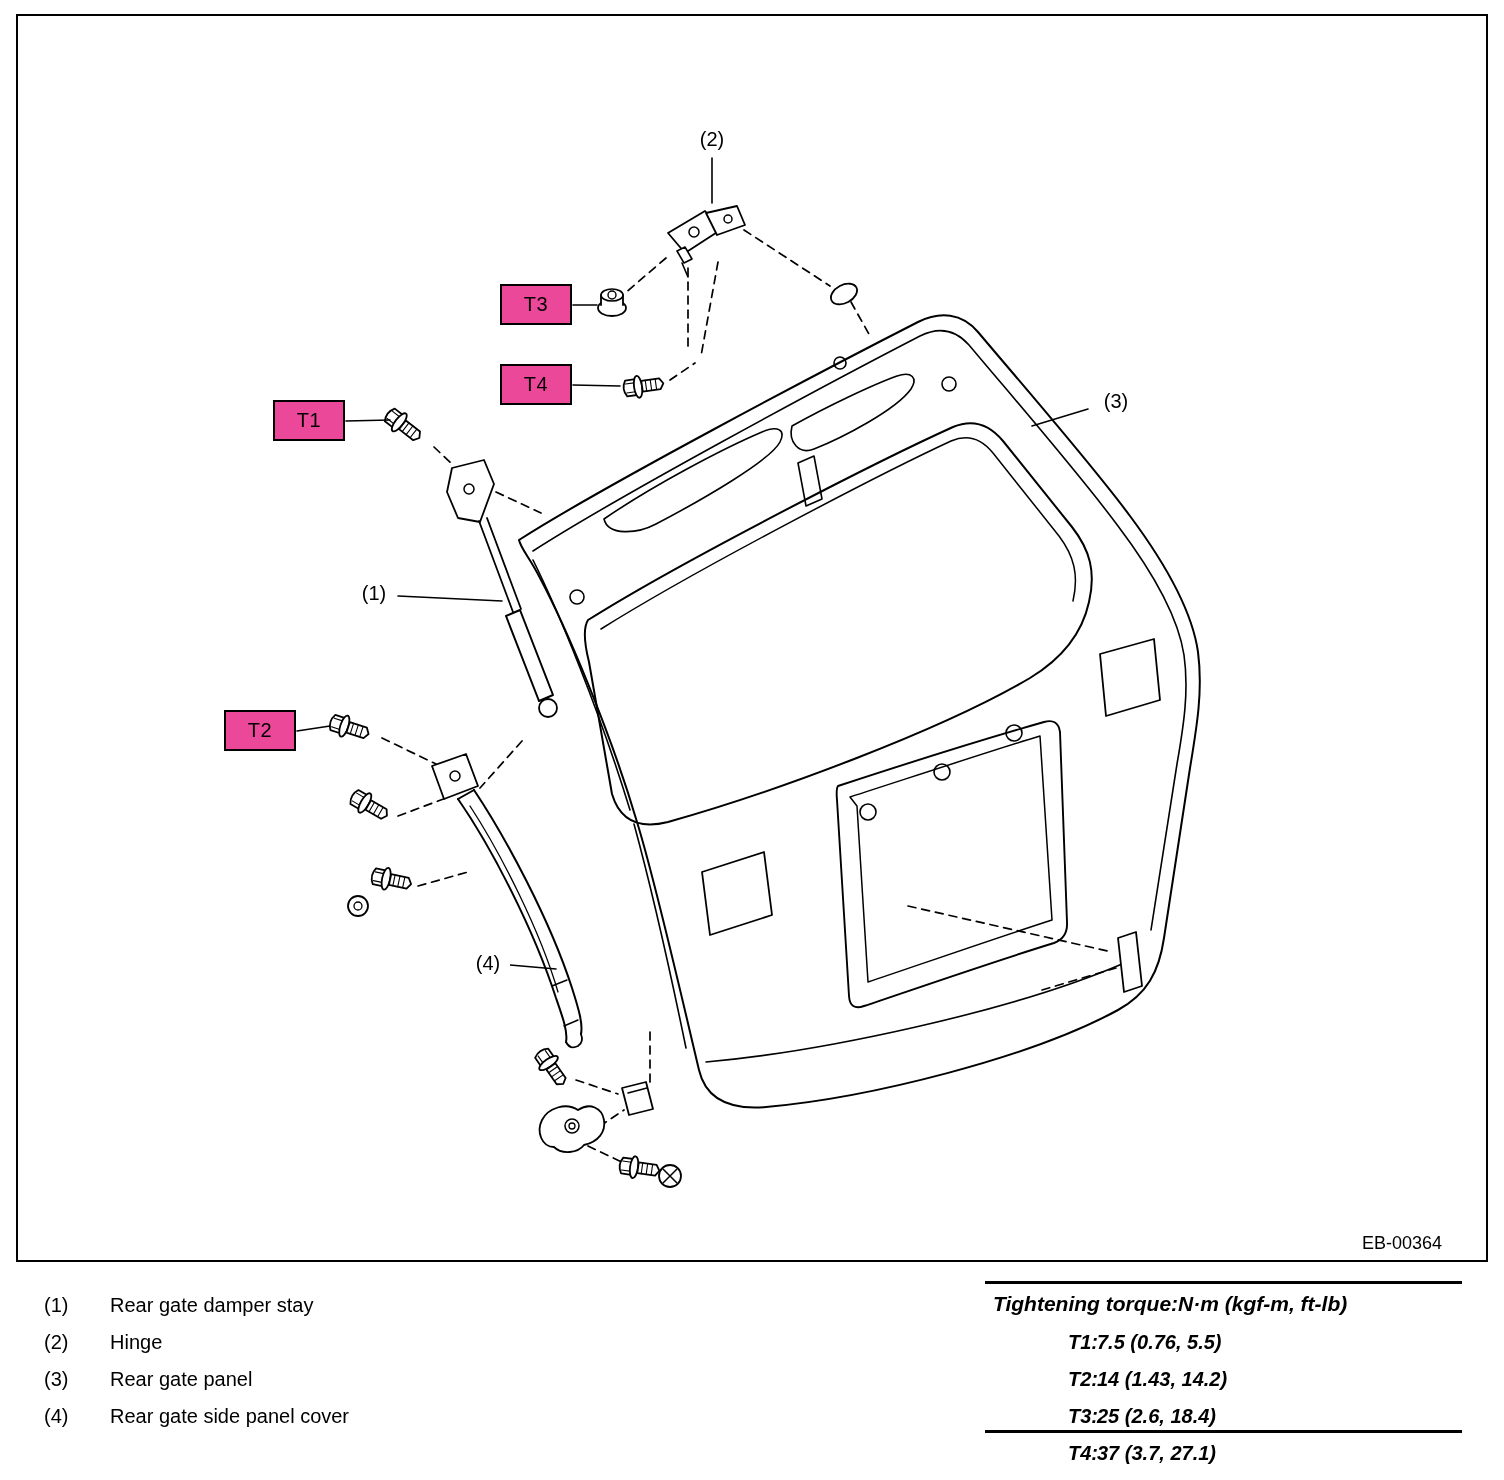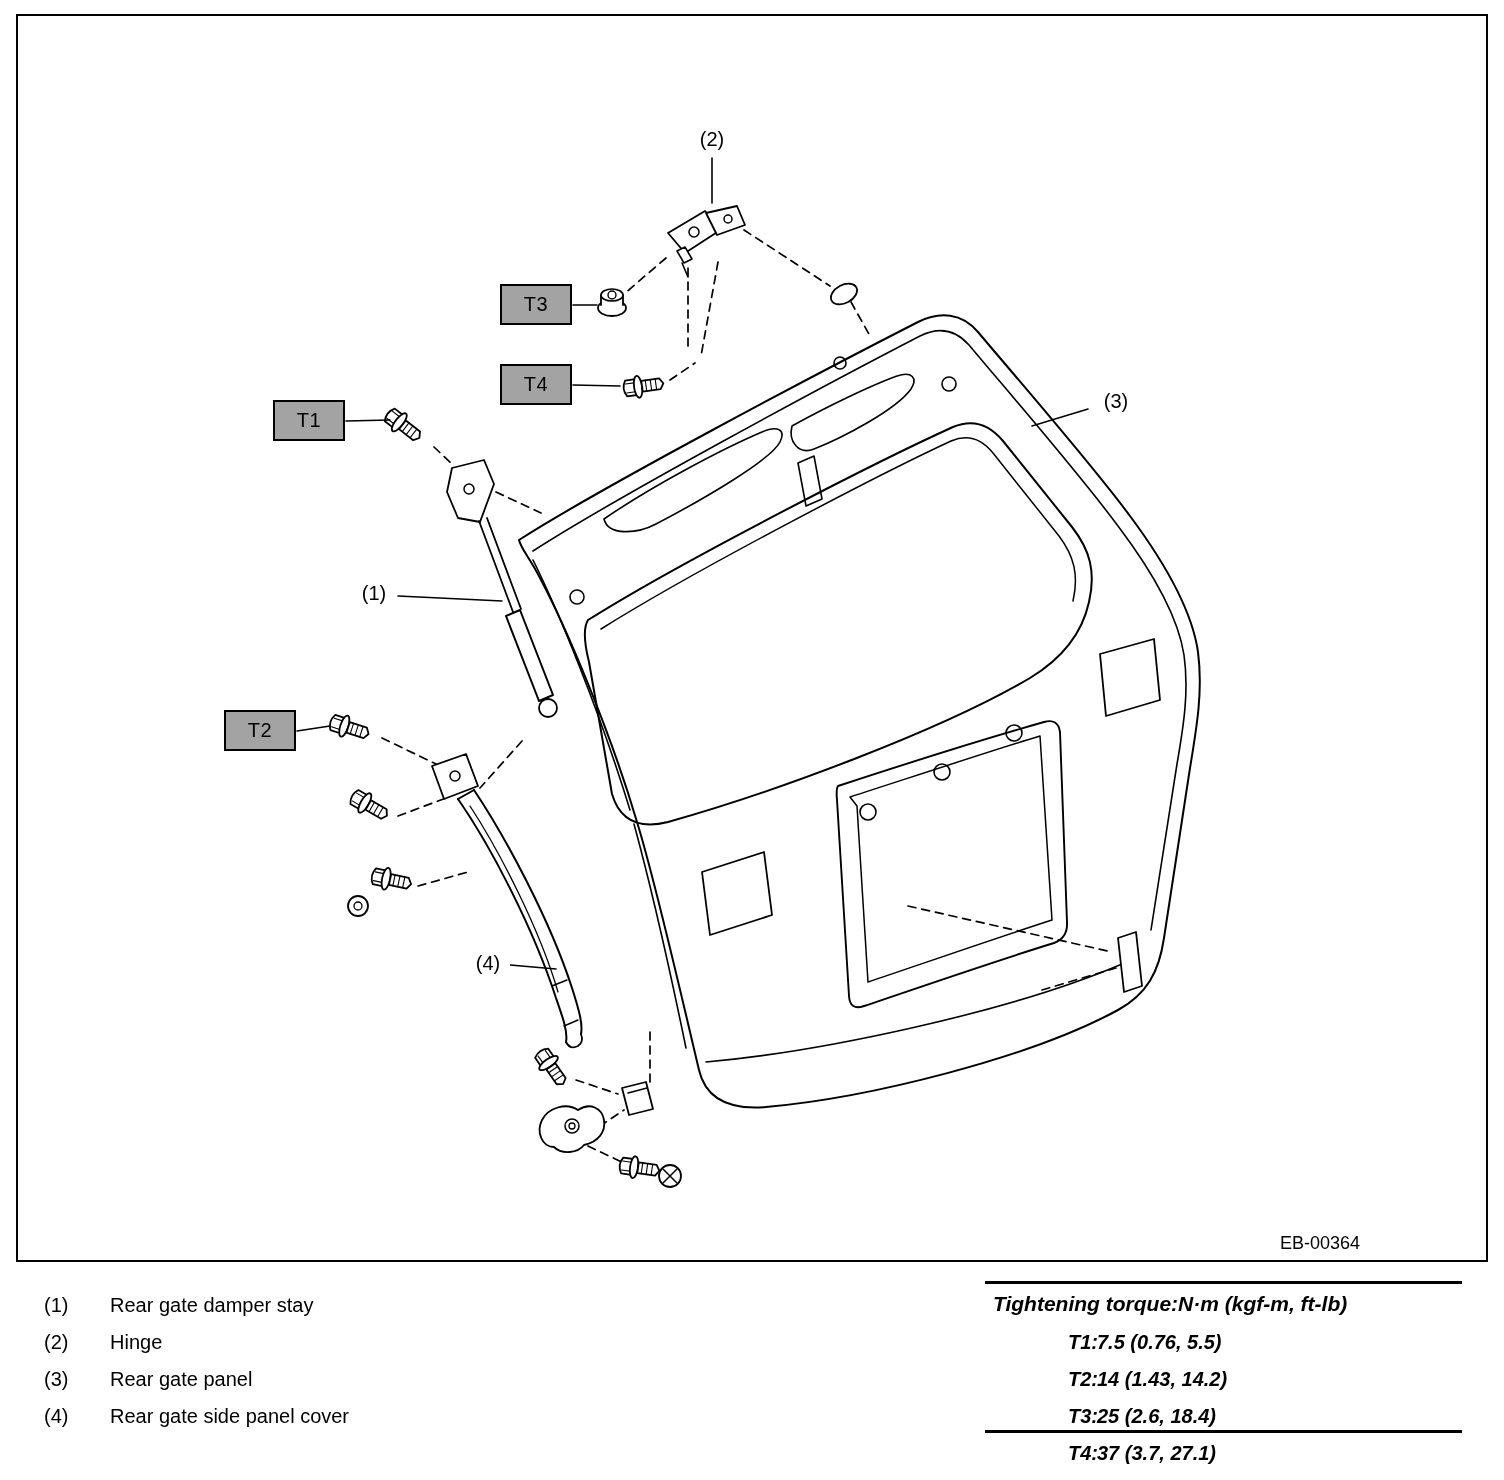--- a/index.html
+++ b/index.html
@@ -2,25 +2,25 @@
 <html><head>
 <meta charset="utf-8">
 <style>
   * { margin:0; padding:0; box-sizing:border-box; }
   html,body { background:#fff; }
   body { font-family:"Liberation Sans", sans-serif; color:#000; }
   .page { position:relative; width:1504px; height:1480px; background:#fff; overflow:hidden; }
   .frame { position:absolute; left:16px; top:14px; width:1472px; height:1248px; border:2px solid #000; background:#fff; }
   svg.art { position:absolute; left:0; top:0; display:block; }
   .callout {
-    position:absolute; width:72px; height:41px; border:2px solid #000; background:#a3a3a3;
+    position:absolute; width:72px; height:41px; border:2px solid #000; background:#ec4899;
     display:flex; align-items:center; justify-content:center; font-size:20px; letter-spacing:0.5px;
   }
   .plabel { position:absolute; font-size:20px; text-align:center; background:#fff; line-height:22px; }
-  .code { position:absolute; left:1280px; top:1233px; width:162px; text-align:left; font-size:18px; }
+  .code { position:absolute; left:1280px; top:1233px; width:162px; text-align:right; font-size:18px; }
   .legend-row { position:absolute; left:0; width:700px; height:26px; font-size:20px; }
   .lnum { position:absolute; left:44px; }
   .ltext { position:absolute; left:110px; white-space:nowrap; }
   .torque {
     position:absolute; left:985px; top:1281px; width:477px; height:152px;
     border-top:3px solid #000; border-bottom:3px solid #000;
     font-style:italic; font-weight:bold; font-size:20px; background:#fff;
   }
   .t-head { position:absolute; left:8px; top:8px; font-size:21px; white-space:nowrap; }
   .t-row { position:absolute; left:0; width:100%; height:26px; }

